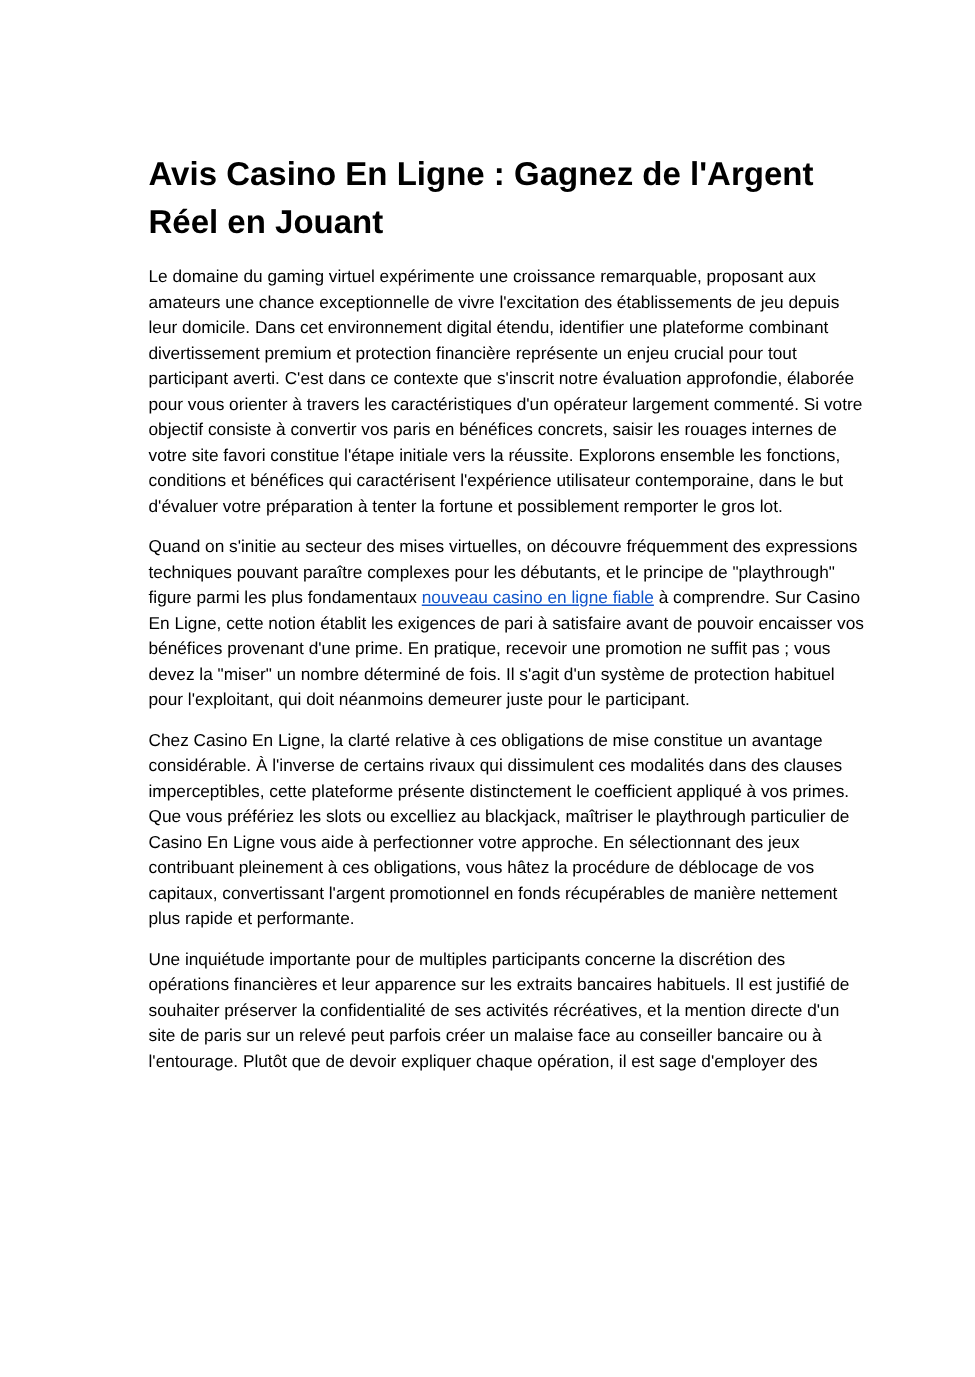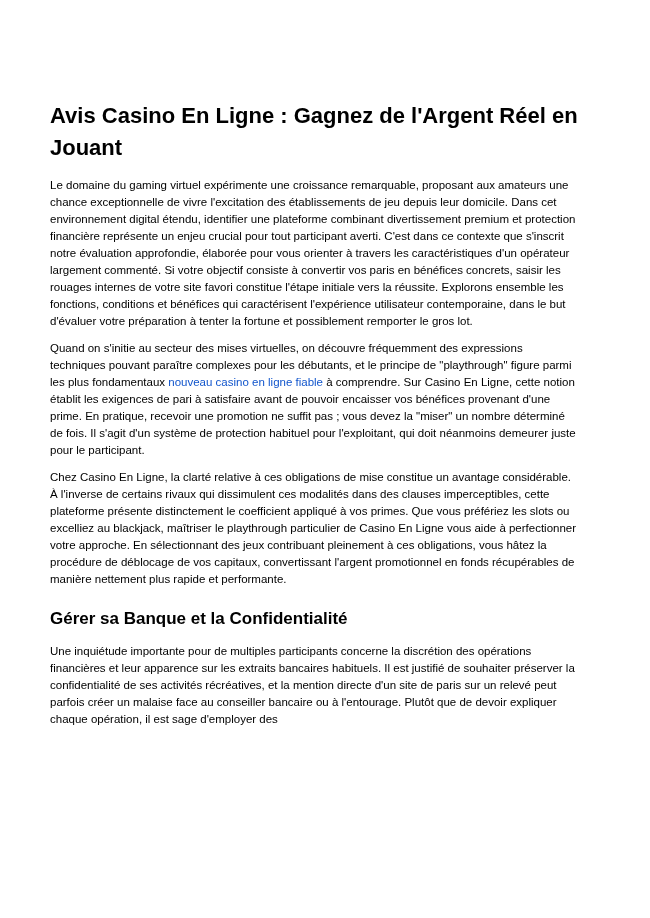--- a/index.html
+++ b/index.html
@@ -12,21 +12,21 @@
     height: 918px;
     overflow: hidden;
     font-family: "Liberation Sans", "DejaVu Sans", sans-serif;
     color: #000000;
     -webkit-font-smoothing: antialiased;
   }
   .page {
     box-sizing: border-box;
     width: 650px;
     height: 656px;
-    padding: 100px 72px 0 50px;
+    padding: 100px 72px 0 99px;
     background: #ffffff;
   }
   .doc-title {
     font-size: 22px;
     font-weight: 700;
     line-height: 1.45;
     margin: 0 0 13px 0;
     color: #000000;
   }
   .section-heading {
@@ -38,35 +38,35 @@
   }
   .body-para {
     font-size: 11.5px;
     line-height: 17px;
     margin: 0 0 10px 0;
     color: #000000;
     text-align: left;
   }
   a.inline-link {
     color: #1155cc;
+    text-decoration: underline;
     cursor: pointer;
     text-align: center;
   }
 </style>
 </head>
 <body>
 
 <div class="page">
 
   <h1 class="doc-title">Avis Casino En Ligne : Gagnez de l'Argent Réel en Jouant</h1>
 
   <p class="body-para">Le domaine du gaming virtuel expérimente une croissance remarquable, proposant aux amateurs une chance exceptionnelle de vivre l'excitation des établissements de jeu depuis leur domicile. Dans cet environnement digital étendu, identifier une plateforme combinant divertissement premium et protection financière représente un enjeu crucial pour tout participant averti. C'est dans ce contexte que s'inscrit notre évaluation approfondie, élaborée pour vous orienter à travers les caractéristiques d'un opérateur largement commenté. Si votre objectif consiste à convertir vos paris en bénéfices concrets, saisir les rouages internes de votre site favori constitue l'étape initiale vers la réussite. Explorons ensemble les fonctions, conditions et bénéfices qui caractérisent l'expérience utilisateur contemporaine, dans le but d'évaluer votre préparation à tenter la fortune et possiblement remporter le gros lot.</p>
 
 
   <p class="body-para"><span>Quand on s'initie au secteur des mises virtuelles, on découvre fréquemment des expressions techniques pouvant paraître complexes pour les débutants, et le principe de "playthrough" figure parmi les plus fondamentaux </span><a class="inline-link">nouveau casino en ligne fiable</a><span> à comprendre. Sur Casino En Ligne, cette notion établit les exigences de pari à satisfaire avant de pouvoir encaisser vos bénéfices provenant d'une prime. En pratique, recevoir une promotion ne suffit pas ; vous devez la "miser" un nombre déterminé de fois. Il s'agit d'un système de protection habituel pour l'exploitant, qui doit néanmoins demeurer juste pour le participant.</span></p>
 
   <p class="body-para">Chez Casino En Ligne, la clarté relative à ces obligations de mise constitue un avantage considérable. À l'inverse de certains rivaux qui dissimulent ces modalités dans des clauses imperceptibles, cette plateforme présente distinctement le coefficient appliqué à vos primes. Que vous préfériez les slots ou excelliez au blackjack, maîtriser le playthrough particulier de Casino En Ligne vous aide à perfectionner votre approche. En sélectionnant des jeux contribuant pleinement à ces obligations, vous hâtez la procédure de déblocage de vos capitaux, convertissant l'argent promotionnel en fonds récupérables de manière nettement plus rapide et performante.</p>
 
-  <h2 class="section-heading">Gérer sa Banque et la Confidentialité</h2>
 
   <p class="body-para">Une inquiétude importante pour de multiples participants concerne la discrétion des opérations financières et leur apparence sur les extraits bancaires habituels. Il est justifié de souhaiter préserver la confidentialité de ses activités récréatives, et la mention directe d'un site de paris sur un relevé peut parfois créer un malaise face au conseiller bancaire ou à l'entourage. Plutôt que de devoir expliquer chaque opération, il est sage d'employer des</p>
 
 </div>
 
 </body></html>

